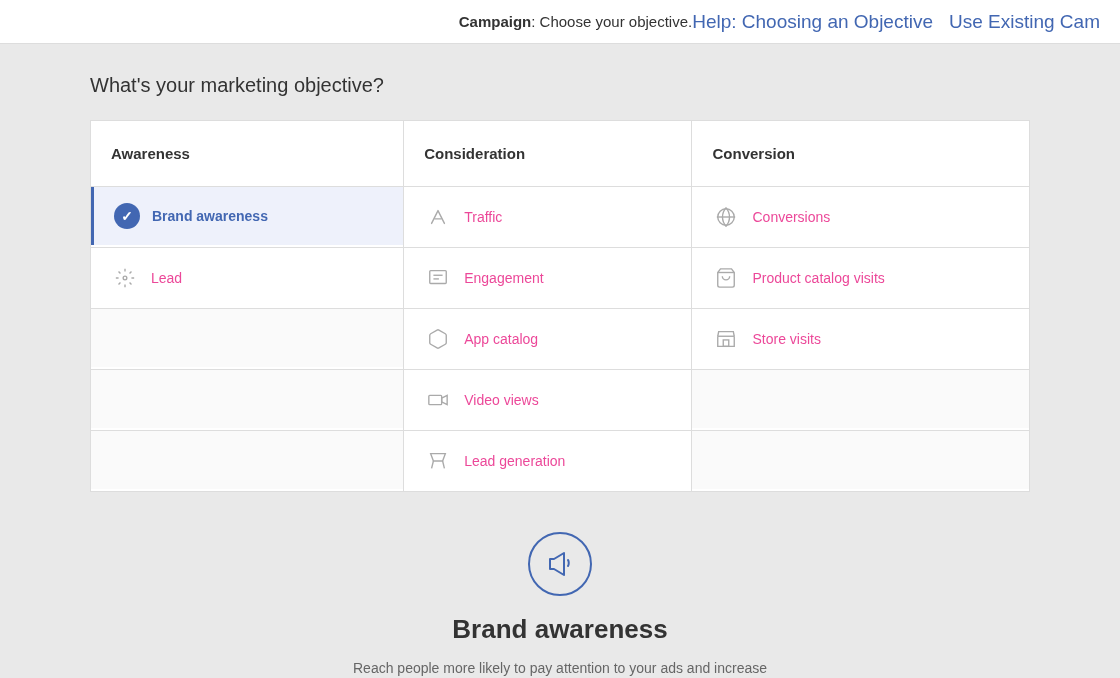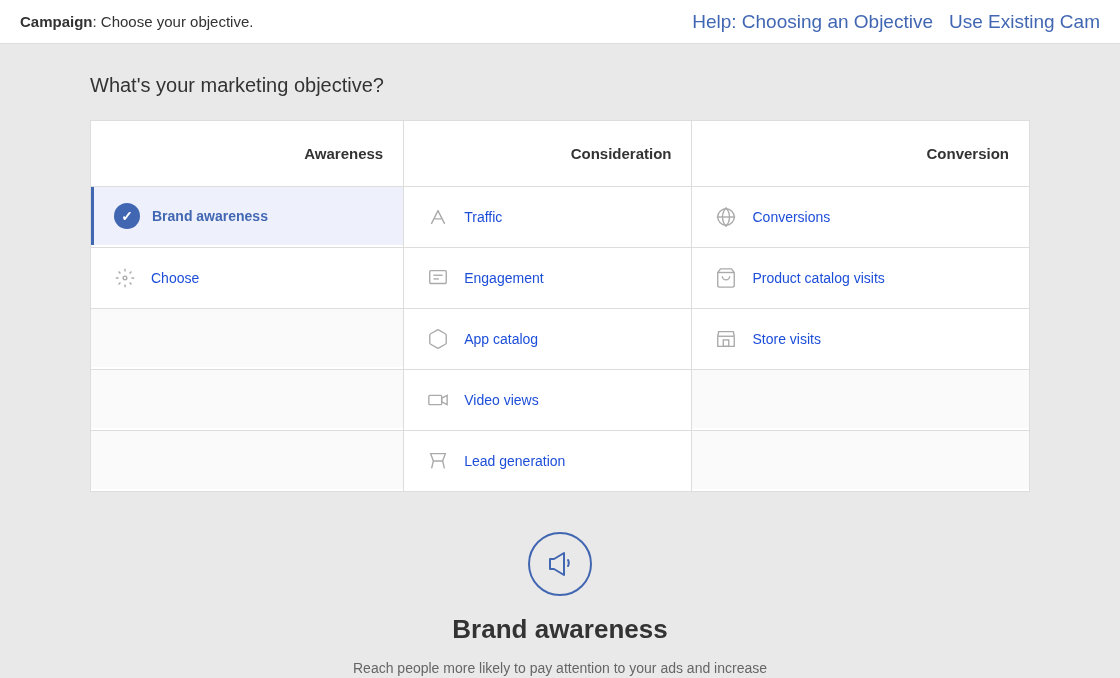--- a/index.html
+++ b/index.html
@@ -11,21 +11,21 @@
     }
 
     
     .topbar {
       background: #fff;
       border-bottom: 1px solid #ddd;
       padding: 12px 20px;
       height: 44px;
       display: flex;
       align-items: center;
-      justify-content: space-between;
+      justify-content: flex-end;
       position: fixed;
       top: 0; left: 0; right: 0;
       z-index: 100;
     }
     .topbar-title {
       font-size: 15px;
       color: #333;
     }
     .topbar-title strong {
       font-weight: 700;
@@ -64,21 +64,21 @@
       width: 100%;
       border-collapse: collapse;
     }
 
     .objective-table th {
       padding: 24px 20px;
       font-size: 15px;
       font-weight: 700;
       color: #333;
       border-bottom: 1px solid #ddd;
-      text-align: right;
+      text-align: left;
       background: #fff;
     }
 
     .objective-table th:not(:last-child),
     .objective-table td:not(:last-child) {
       border-right: 1px solid #ddd;
     }
 
     .objective-table td {
       padding: 0;
@@ -133,21 +133,21 @@
     }
     .check-icon::after {
       content: '✓';
       color: #fff;
       font-size: 14px;
       font-weight: 700;
     }
 
     .obj-label {
       font-size: 14px;
-      color: #1d4ed8;
+      color: #ec4899;
     }
     .obj-cell.selected .obj-label {
       color: #4267b2;
       font-weight: 600;
     }
 
     
     .description-section {
       text-align: center;
       padding: 40px 20px 20px;
@@ -244,21 +244,21 @@
       <tr>
         <td>
           <div class="obj-cell">
             <div class="obj-icon">
               <svg viewBox="0 0 24 24" fill="none" stroke="#aaa" stroke-width="1.5">
                 <circle cx="12" cy="12" r="2"></circle>
                 <path d="M12 5V2M12 22v-3M5 12H2M22 12h-3"></path>
                 <path d="M7.05 7.05L4.93 4.93M19.07 19.07l-2.12-2.12M7.05 16.95l-2.12 2.12M19.07 4.93l-2.12 2.12"></path>
               </svg>
             </div>
-            <span class="obj-label">Choose</span>
+            <span class="obj-label">Lead</span>
           </div>
         </td>
         <td>
           <div class="obj-cell">
             <div class="obj-icon">
               <svg viewBox="0 0 24 24" fill="none" stroke="#aaa" stroke-width="1.5">
                 <rect x="3" y="4" width="18" height="14" rx="1"></rect>
                 <line x1="7" y1="9" x2="17" y2="9"></line>
                 <line x1="7" y1="13" x2="13" y2="13"></line>
               </svg>

